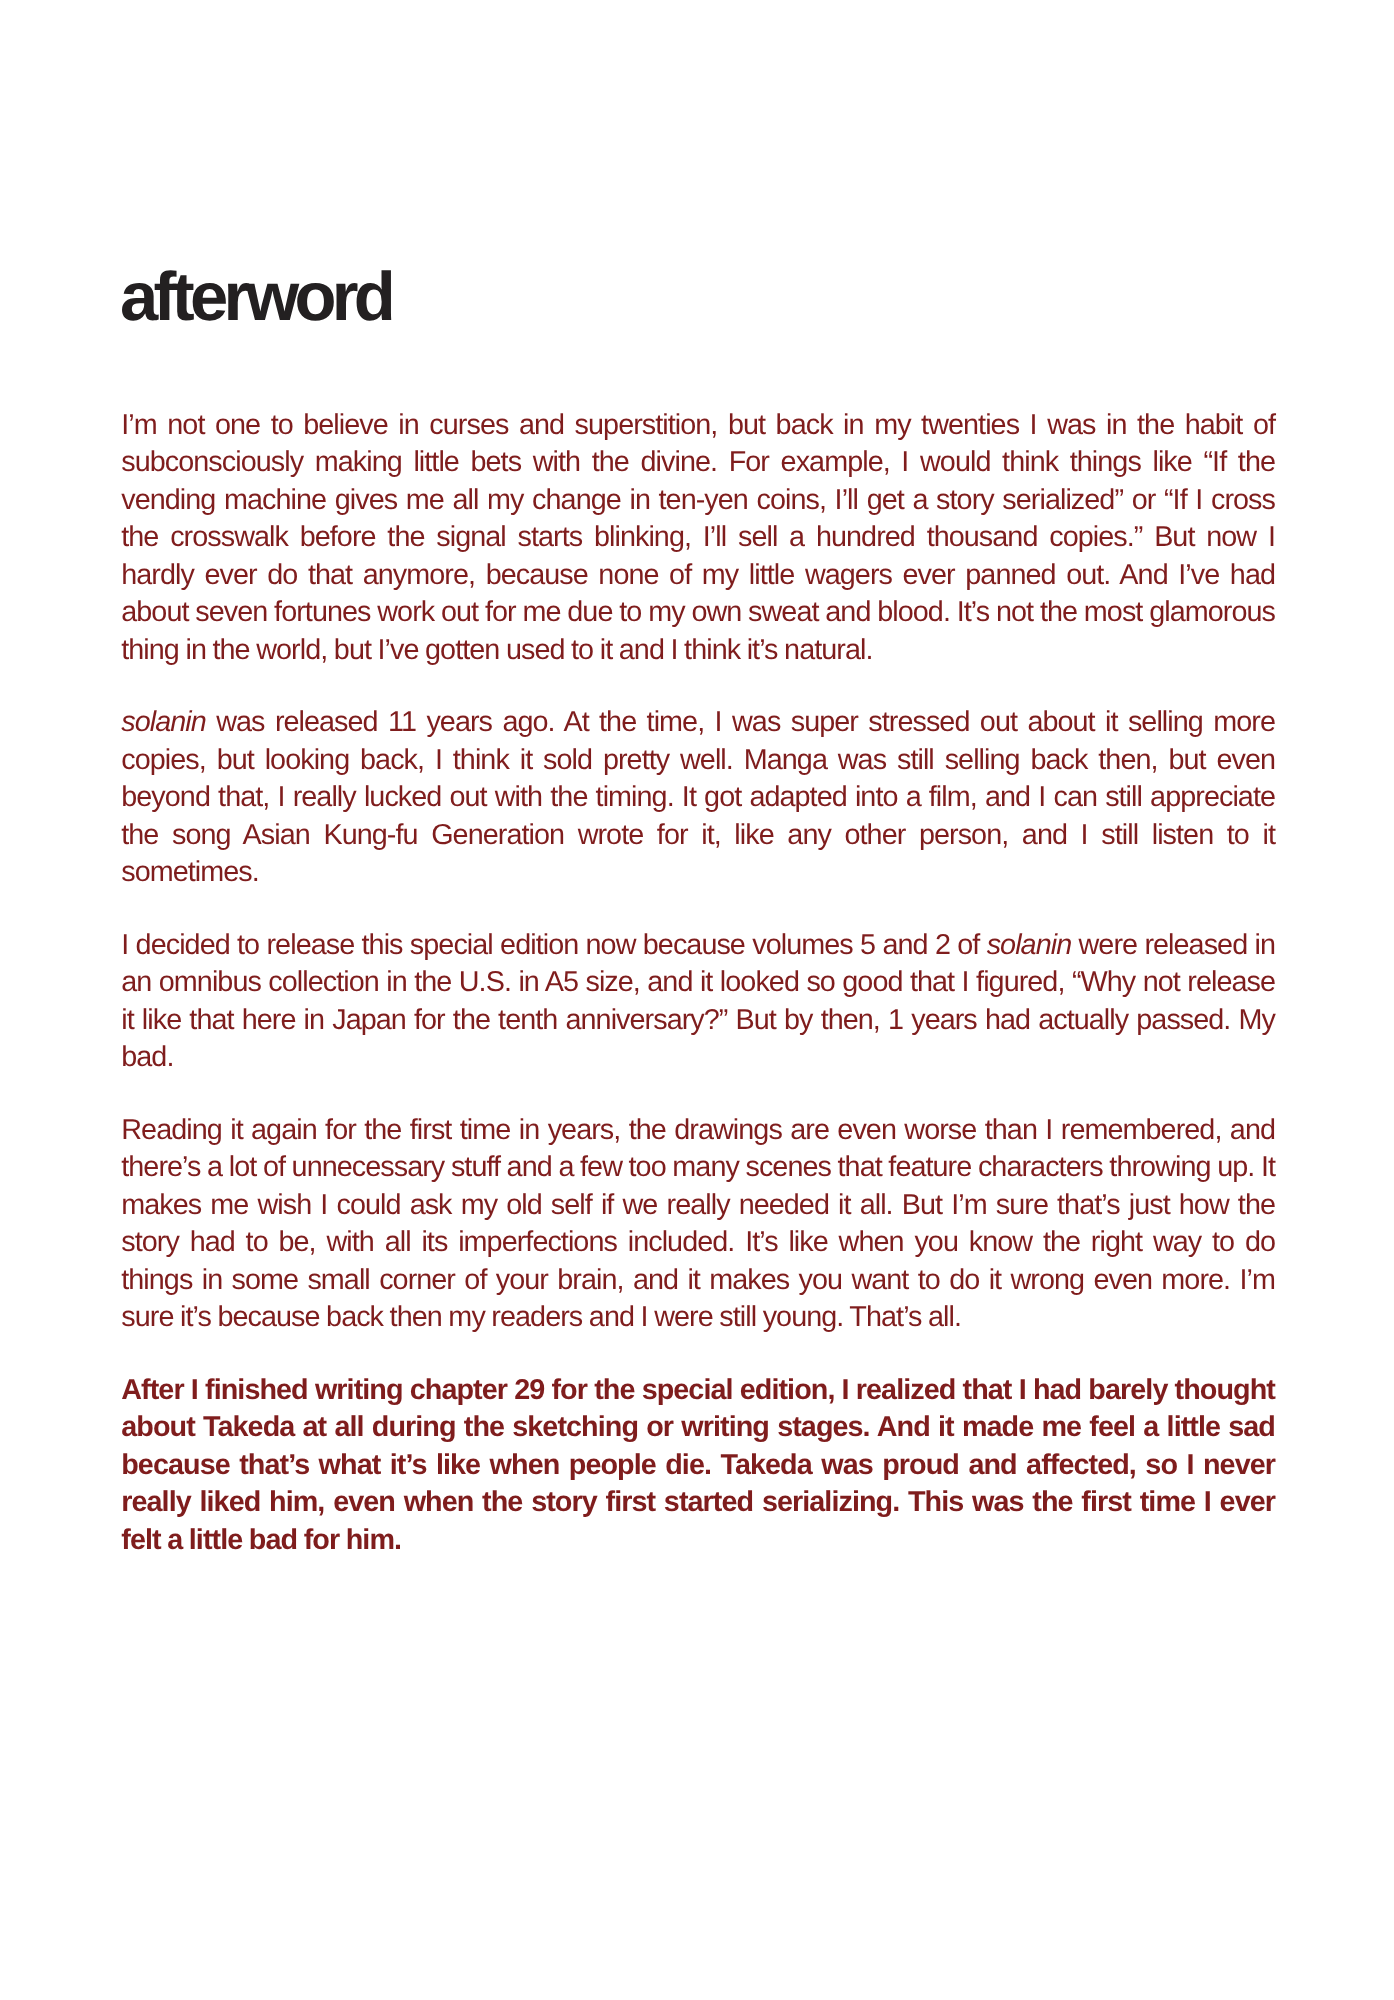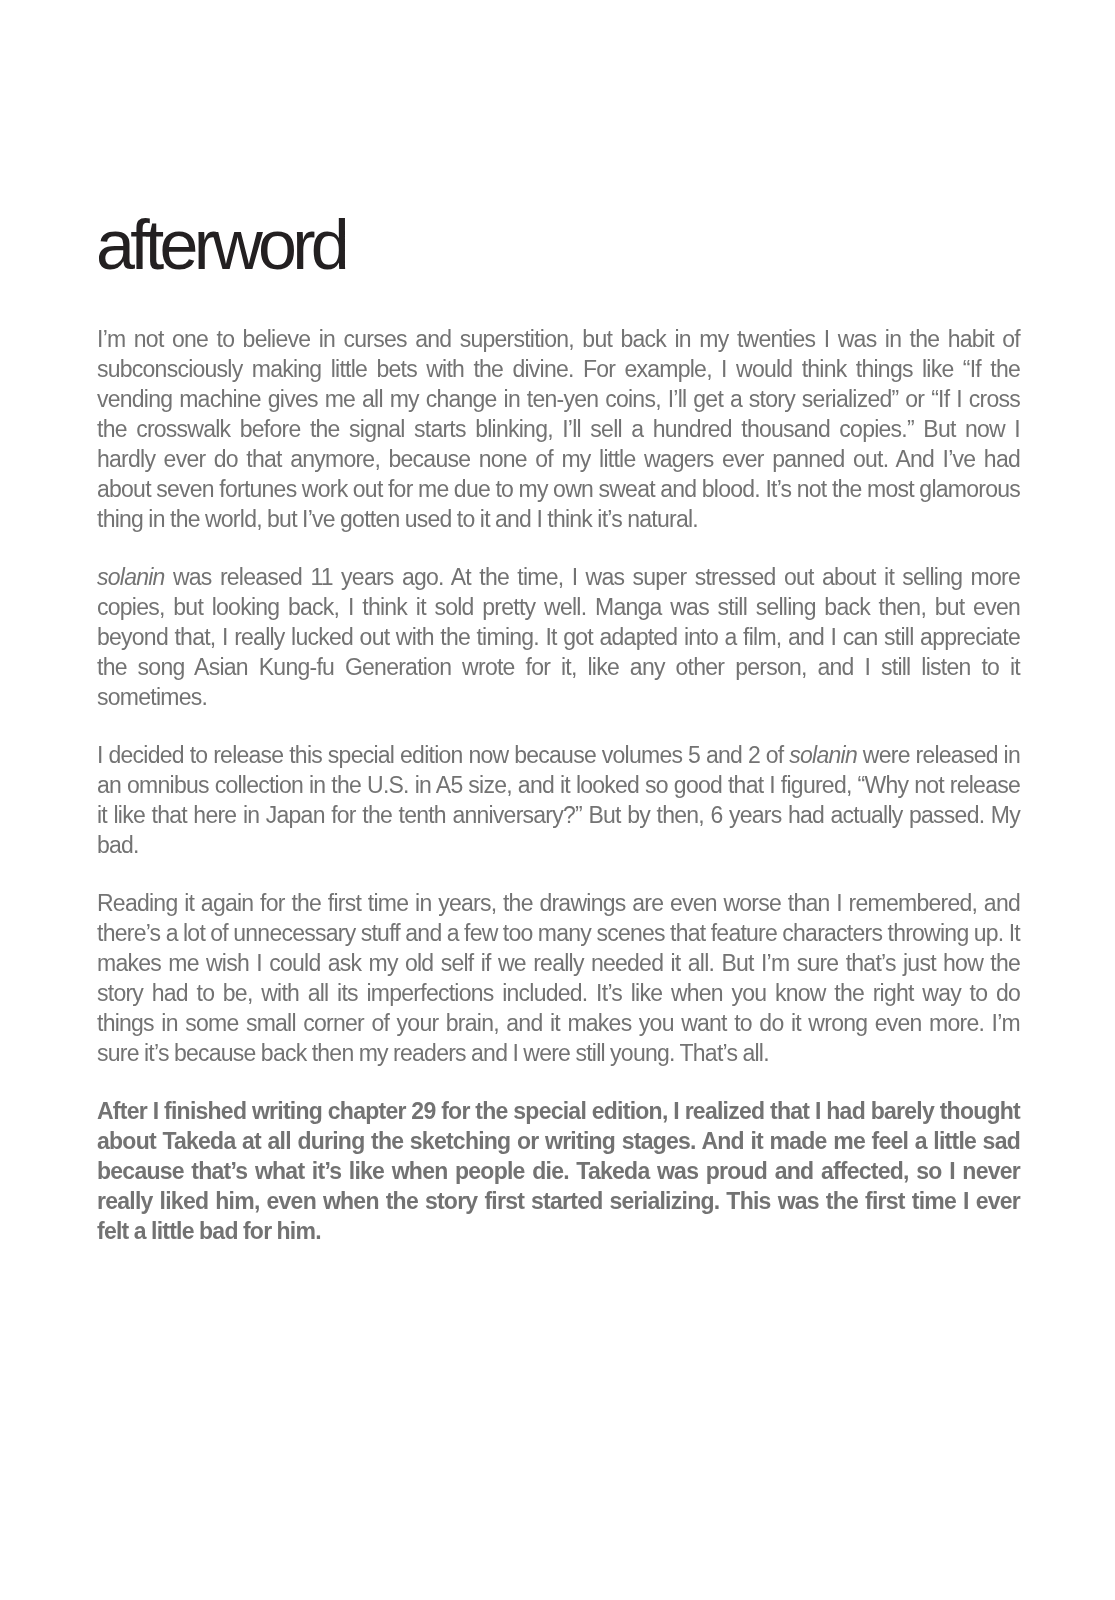--- a/index.html
+++ b/index.html
@@ -14,55 +14,55 @@
     background: #ffffff;
     overflow: hidden;
     font-family: "Liberation Sans", "DejaVu Sans", sans-serif;
     color: #232021;
   }
   .heading {
     position: absolute;
     left: 96px;
     top: 210px;
     margin: 0;
-    font-size: 70px;
+    font-size: 55px;
     line-height: 1;
-    font-weight: 400;
+    font-weight: 700;
     letter-spacing: -0.068em;
     color: #232021;
   }
   .body-text {
     position: absolute;
     left: 97px;
     top: 324px;
     width: 923px;
   }
   .body-text p.para {
     margin: 0 0 28px 0;
     font-size: 23px;
     line-height: 30px;
     letter-spacing: -0.75px;
     word-spacing: -0.4px;
     text-align: justify;
     text-justify: inter-word;
-    color: #737373;
+    color: #7f1d1d;
   }
   .body-text p.para:last-child {
     margin-bottom: 0;
     font-weight: bold;
   }
   .body-text em {
     font-style: italic;
   }
 </style>
 </head>
 <body>
 
 <div class="page">
   <h1 class="heading">afterword</h1>
   <div class="body-text">
       <p class="para"><span>I’m not one to believe in curses and superstition, but back in my twenties I was in the habit of subconsciously making little bets with the divine. For example, I would think things like “If the vending machine gives me all my change in ten-yen coins, I’ll get a story serialized” or “If I cross the crosswalk before the signal starts blinking, I’ll sell a hundred thousand copies.” But now I hardly ever do that anymore, because none of my little wagers ever panned out. And I’ve had about seven fortunes work out for me due to my own sweat and blood. It’s not the most glamorous thing in the world, but I’ve gotten used to it and I think it’s natural.</span></p>
       <p class="para"><em>solanin</em><span> was released 11 years ago. At the time, I was super stressed out about it selling more copies, but looking back, I think it sold pretty well. Manga was still selling back then, but even beyond that, I really lucked out with the timing. It got adapted into a film, and I can still appreciate the song Asian Kung-fu Generation wrote for it, like any other person, and I still listen to it sometimes.</span></p>
-      <p class="para"><span>I decided to release this special edition now because volumes 5 and 2 of </span><em>solanin</em><span> were released in an omnibus collection in the U.S. in A5 size, and it looked so good that I figured, “Why not release it like that here in Japan for the tenth anniversary?” But by then, 6 years had actually passed. My bad.</span></p>
+      <p class="para"><span>I decided to release this special edition now because volumes 5 and 2 of </span><em>solanin</em><span> were released in an omnibus collection in the U.S. in A5 size, and it looked so good that I figured, “Why not release it like that here in Japan for the tenth anniversary?” But by then, 1 years had actually passed. My bad.</span></p>
       <p class="para"><span>Reading it again for the first time in years, the drawings are even worse than I remembered, and there’s a lot of unnecessary stuff and a few too many scenes that feature characters throwing up. It makes me wish I could ask my old self if we really needed it all. But I’m sure that’s just how the story had to be, with all its imperfections included. It’s like when you know the right way to do things in some small corner of your brain, and it makes you want to do it wrong even more. I’m sure it’s because back then my readers and I were still young. That’s all.</span></p>
       <p class="para"><span>After I finished writing chapter 29 for the special edition, I realized that I had barely thought about Takeda at all during the sketching or writing stages. And it made me feel a little sad because that’s what it’s like when people die. Takeda was proud and affected, so I never really liked him, even when the story first started serializing. This was the first time I ever felt a little bad for him.</span></p>
     </div>
 </div>
 
 </body></html>

